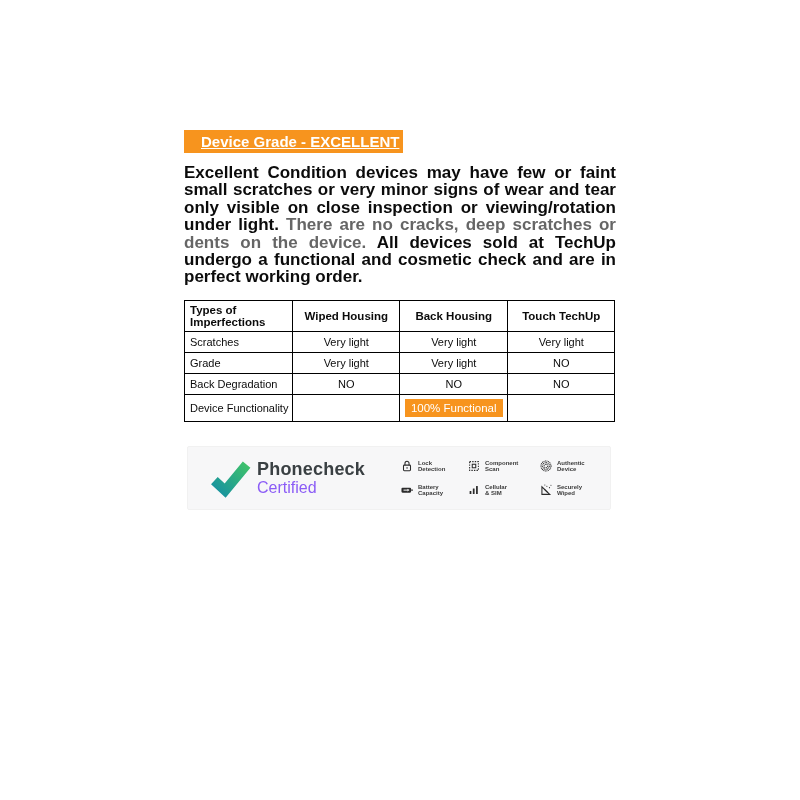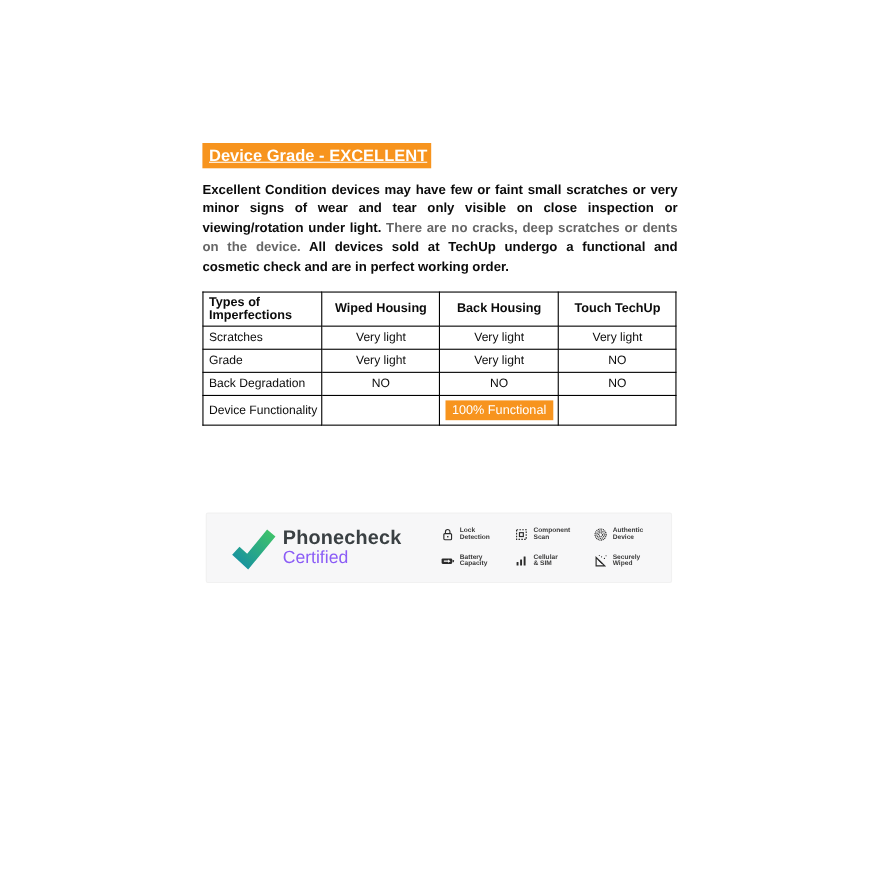--- a/index.html
+++ b/index.html
@@ -23,25 +23,25 @@
     width: 432px;
   }
   .grade-title {
     display: inline-block;
     background: var(--accent-orange);
     color: #ffffff;
     font-size: 15px;
     font-weight: bold;
     text-decoration: underline;
     line-height: 17px;
-    padding: 3px 4px 3px 6px;
+    padding: 3px 4px 3px 17px;
   }
   .desc {
     margin: 11px 0 0 0;
-    font-size: 12px;
+    font-size: 17px;
     font-weight: bold;
     line-height: 17.4px;
     text-align: justify;
     color: #0b0b0b;
   }
   .desc .gray { color: var(--text-gray); }
   table.imperfections {
     margin-top: 14px;
     width: 431px;
     border-collapse: collapse;
@@ -74,21 +74,21 @@
   tr.rh-c td { vertical-align: middle; padding-top: 2px; }
   .hl {
     background: var(--accent-orange);
     color: #ffffff;
     font-size: 11.5px;
     padding: 3px 6px;
     display: inline-block;
   }
   .phonecheck {
     position: absolute;
-    left: 187px; top: 466px;
+    left: 187px; top: 446px;
     width: 424px; height: 64px;
     background: var(--badge-bg);
     border: 1px solid #f1f1f1;
     border-radius: 2px;
   }
   .pc-logo {
     position: absolute;
     left: 21px; top: 50%;
     transform: translateY(-50%);
     display: flex;

